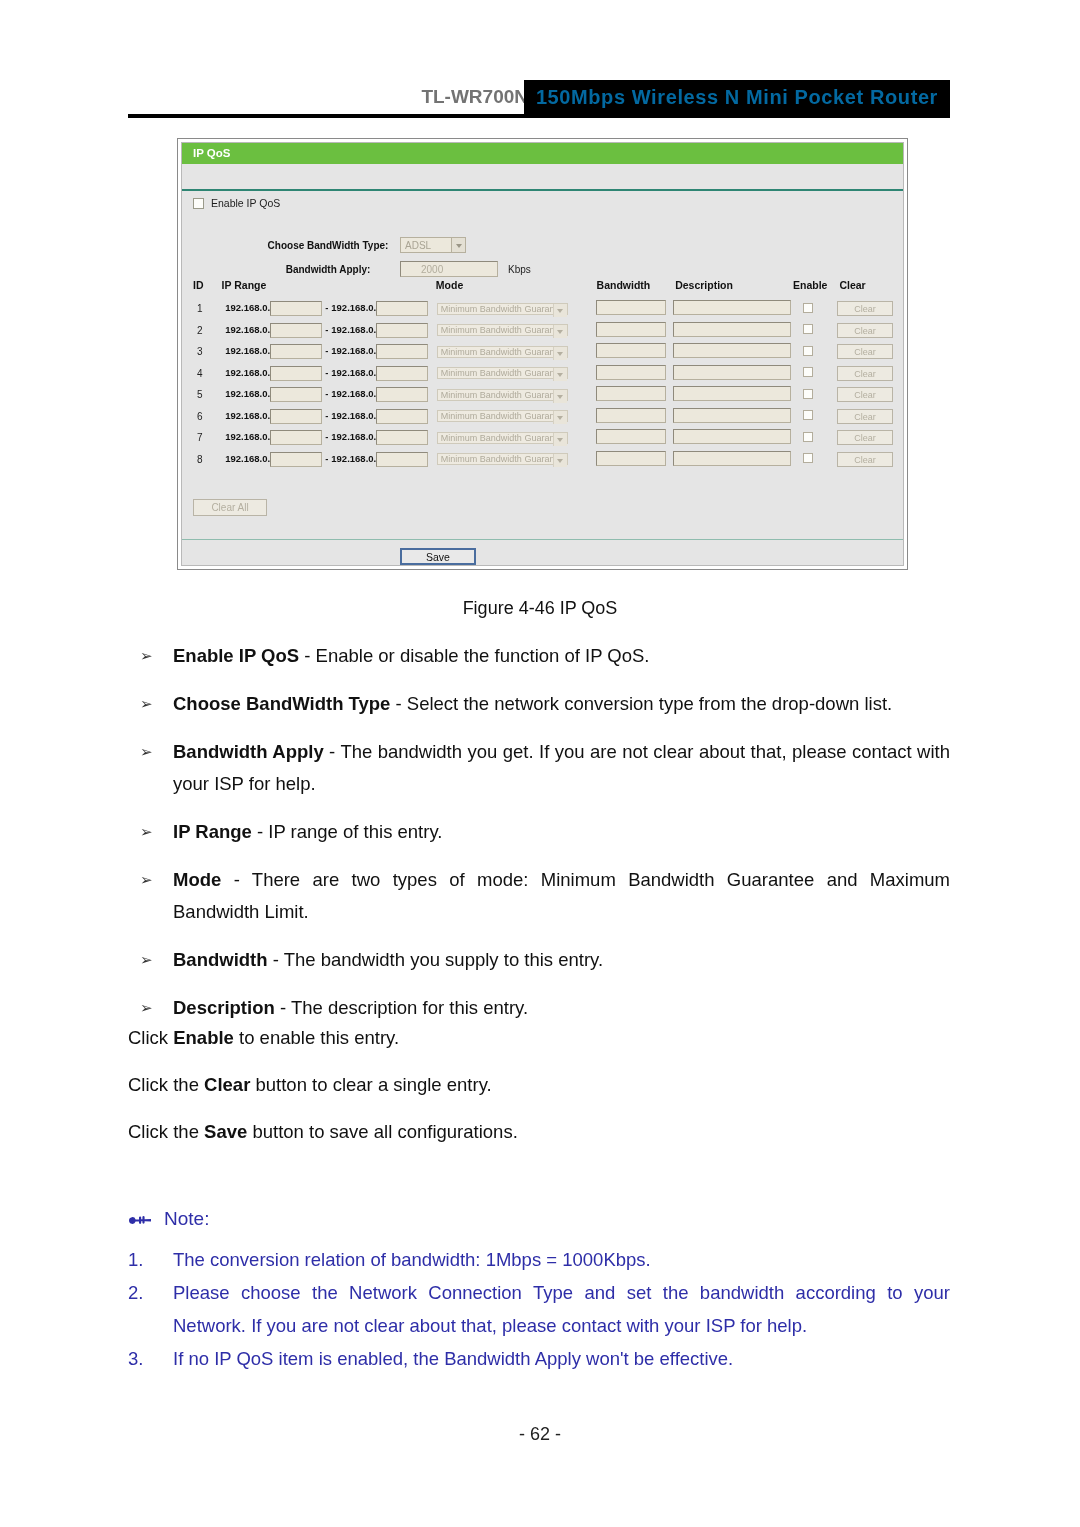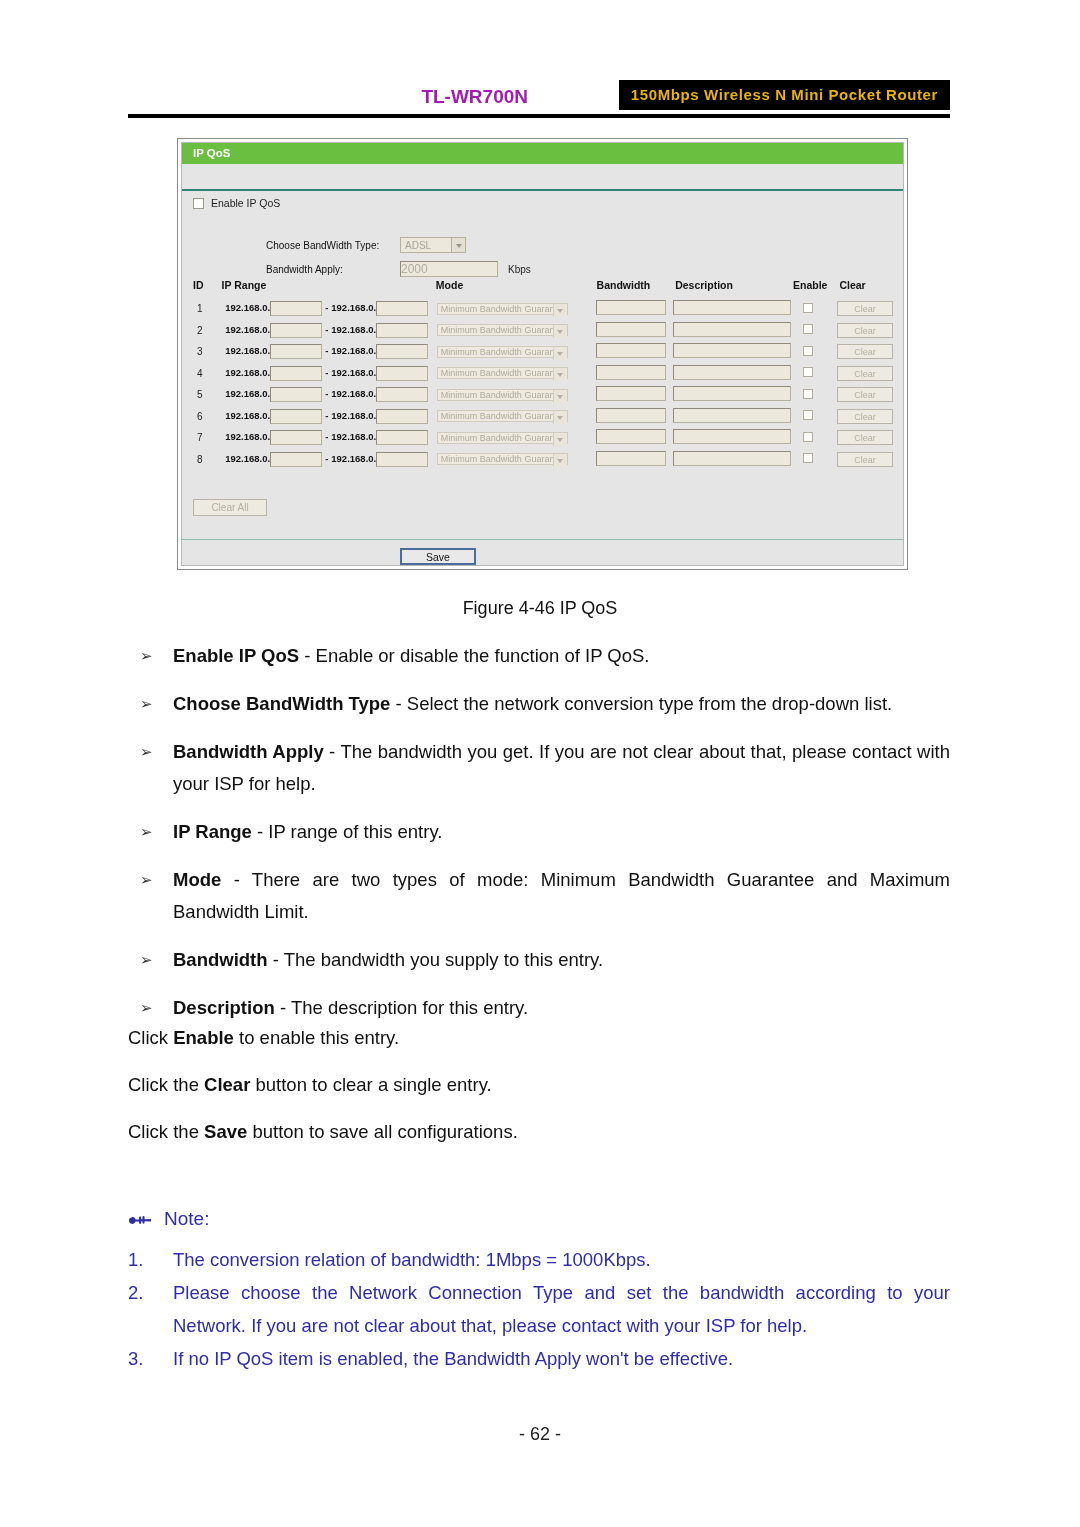--- a/index.html
+++ b/index.html
@@ -25,29 +25,29 @@
     height: 30px;
   }
   .header-model {
     position: absolute;
     right: 422px;
     top: 2px;
     font-size: 19px;
     font-weight: bold;
     letter-spacing: 0px;
     white-space: nowrap;
-    color: #a21caf;
+    color: #737373;
   }
   .header-band {
     position: absolute;
     right: 0px;
     top: -4px;
     background: #000000;
-    color: #eab308;
-    font-size: 15px;
+    color: #0369a1;
+    font-size: 20px;
     font-weight: bold;
     padding: 6px 12px 7px 12px;
     white-space: nowrap;
     letter-spacing: 0.6px;
   }
   .header-rule {
     position: absolute;
     left: 128px;
     top: 114px;
     width: 822px;
@@ -125,23 +125,23 @@
     top: 92px;
   }
   .bw-line {
     display: flex;
     align-items: center;
     height: 20px;
     margin-bottom: 4px;
   }
   .bw-lbl {
     width: 124px;
-    text-align: left;
+    text-align: center;
     font-size: 10px;
-    font-weight: normal;
+    font-weight: bold;
     color: #111;
     padding-right: 10px;
   }
   .sel-box {
     width: 52px;
     height: 16px;
     border: 1px solid #b6b09e;
     background: #ece8dc;
     font-size: 10px;
     color: #a9a494;
@@ -169,24 +169,24 @@
     border-right: 3px solid transparent;
     border-top: 4px solid #9b9687;
   }
   .txt-box {
     width: 98px;
     height: 16px;
     border: 1px solid #b6b09e;
     border-top-color: #8f8a7c;
     border-left-color: #8f8a7c;
     background: #ece8dc;
-    font-size: 12px;
+    font-size: 10px;
     color: #b2ad9d;
     line-height: 15px;
-    padding-left: 0;
+    padding-left: 20px;
     box-sizing: border-box;
   }
   .unit {
     font-size: 10px;
     color: #1d1d1d;
     margin-left: 10px;
   }
 
   
   .qtab {

